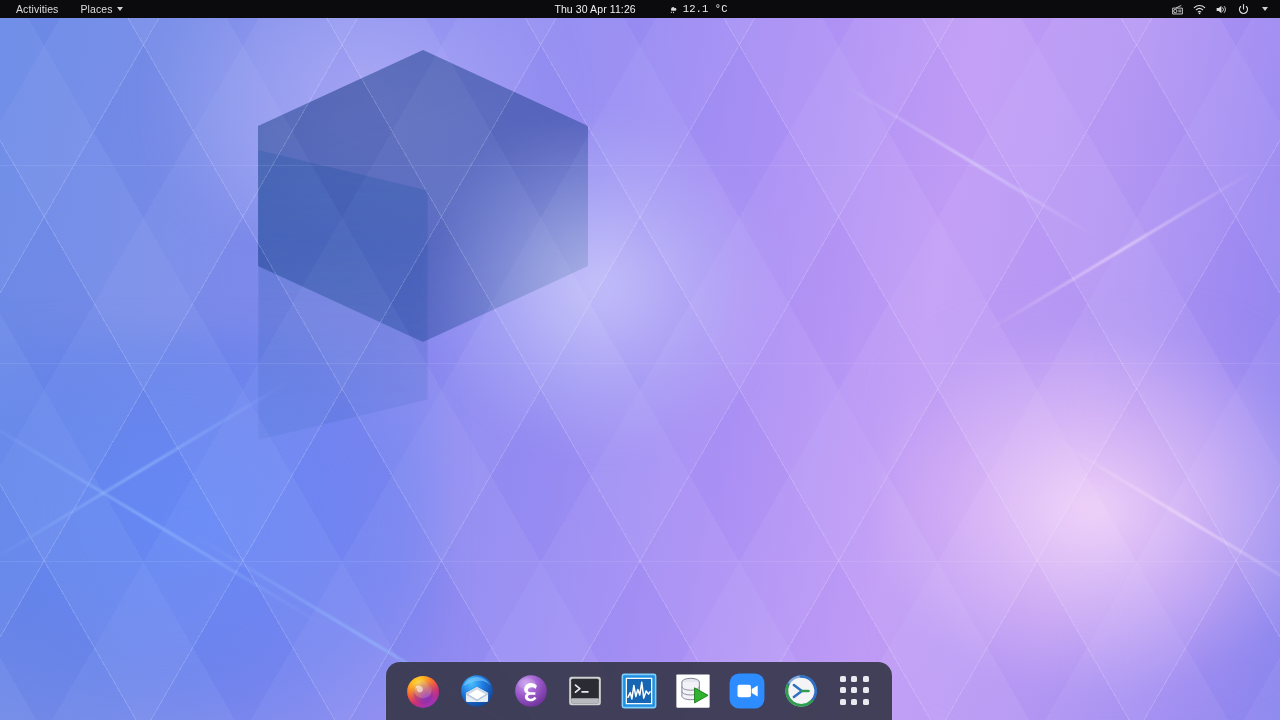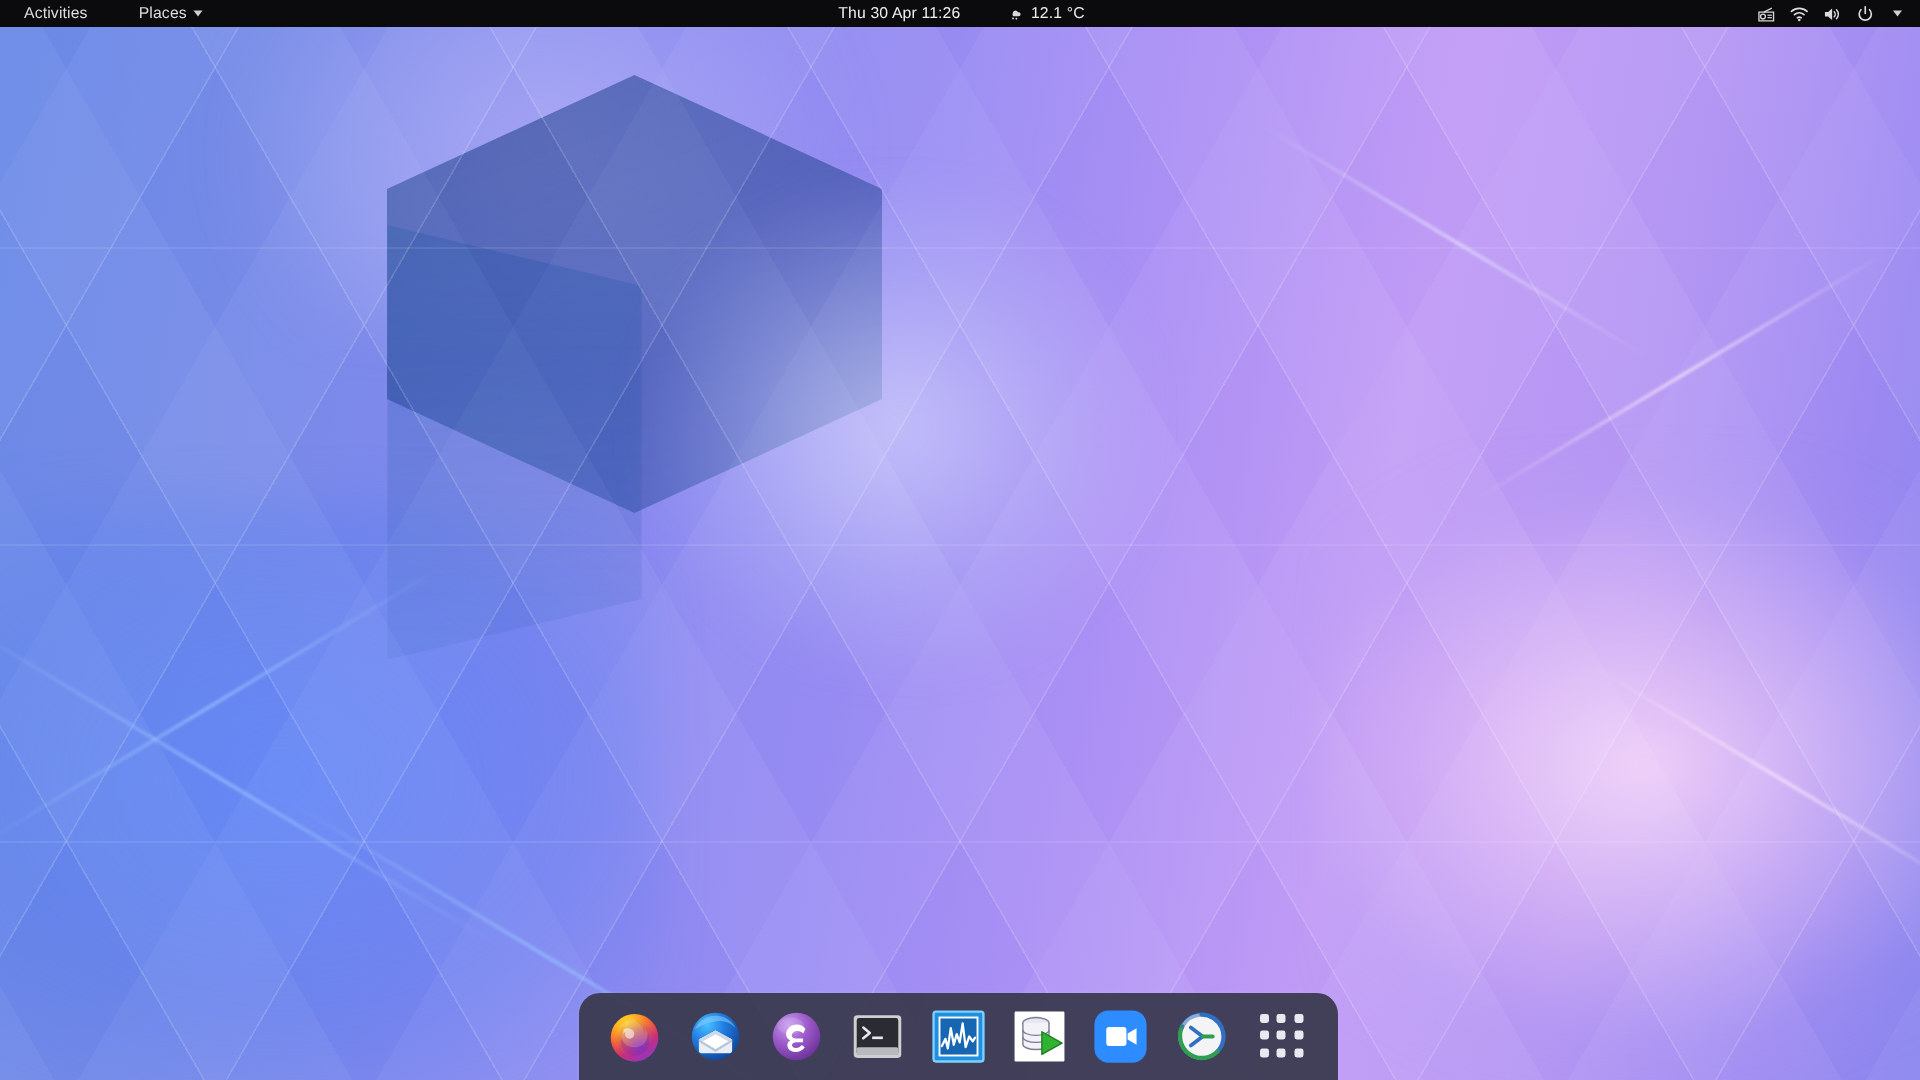--- a/index.html
+++ b/index.html
@@ -92,34 +92,34 @@
   }
 
   
   #topbar {
     position:absolute; top:0; left:0; width:1280px; height:18px;
     background:#0b0b0d;
     display:flex; align-items:center;
     color:#e6e6e6; font-size:10.5px; letter-spacing:.1px;
     z-index:30; user-select:none;
   }
-  .tb-left { display:flex; align-items:center; gap:16px; padding-left:7px; height:100%; }
+  .tb-left { display:flex; align-items:center; gap:4px; padding-left:7px; height:100%; }
   .tb-item {
     display:flex; align-items:center; gap:4px;
     padding:0 9px; height:18px; line-height:18px;
     color:#dcdcdc; cursor:default; white-space:nowrap;
   }
   .tb-center {
     position:absolute; left:0; right:0; top:0; height:18px;
     display:flex; align-items:center; justify-content:center; gap:18px;
     pointer-events:none;
   }
   .tb-center > * { pointer-events:auto; }
   .tb-clock { display:flex; align-items:flex-end; gap:7px; padding:0 8px; height:18px; line-height:18px; color:#f0f0f0; }
-  .tb-weather { display:flex; align-items:center; gap:4px; padding:0 6px; height:18px; line-height:18px; color:#ededed; }
+  .tb-weather { display:flex; align-items:center; gap:4px; padding:0 6px; height:18px; line-height:18px; color:#ededed;font-family:Liberation Mono, monospace; }
   .tb-right {
     position:absolute; right:4px; top:0; height:18px;
     display:flex; align-items:center; gap:0px;
   }
   .tray-btn { display:flex; align-items:center; justify-content:center; width:22px; height:18px; }
   .caret-dn {
     width:0; height:0; border-left:3.5px solid transparent; border-right:3.5px solid transparent;
     border-top:4px solid #cfcfcf;
   }
   svg.ico { display:block; }

